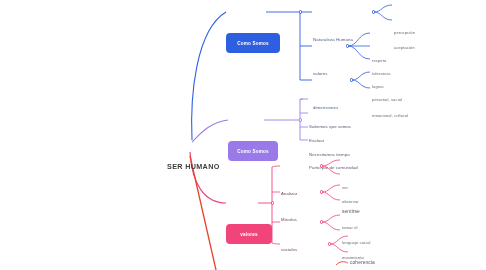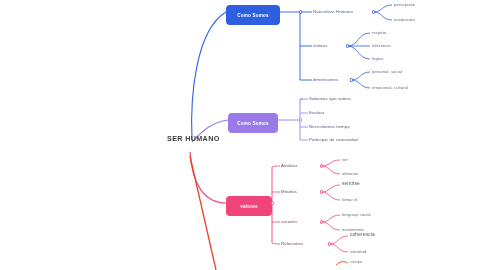--- a/index.html
+++ b/index.html
@@ -1,21 +1,21 @@
 <!DOCTYPE html>
 <html><head>
 <meta charset="utf-8">
 <style>
   html,body{margin:0;padding:0;background:#ffffff;}
   body{width:486px;height:270px;overflow:hidden;position:relative;
        font-family:"Liberation Sans","DejaVu Sans",sans-serif;}
   #canvas{position:absolute;left:0;top:0;width:486px;height:270px;}
   svg.links{position:absolute;left:0;top:0;width:486px;height:270px;pointer-events:none;}
 
-  .node{position:absolute;white-space:nowrap;}
+  .node{position:absolute;white-space:nowrap;margin-top:28px;}
 
   
   .root{font-size:7.2px;font-weight:bold;color:#3d3d3d;letter-spacing:.35px;}
 
   
   .pill{border-radius:4px;color:#ffffff;font-size:4.6px;font-weight:bold;
         padding:3px 7px;text-align:center;letter-spacing:.2px;
         display:flex;align-items:center;justify-content:center;}
   .pill.blue{background:#2d5fe0;}
   .pill.purple{background:#9a7ae8;}

